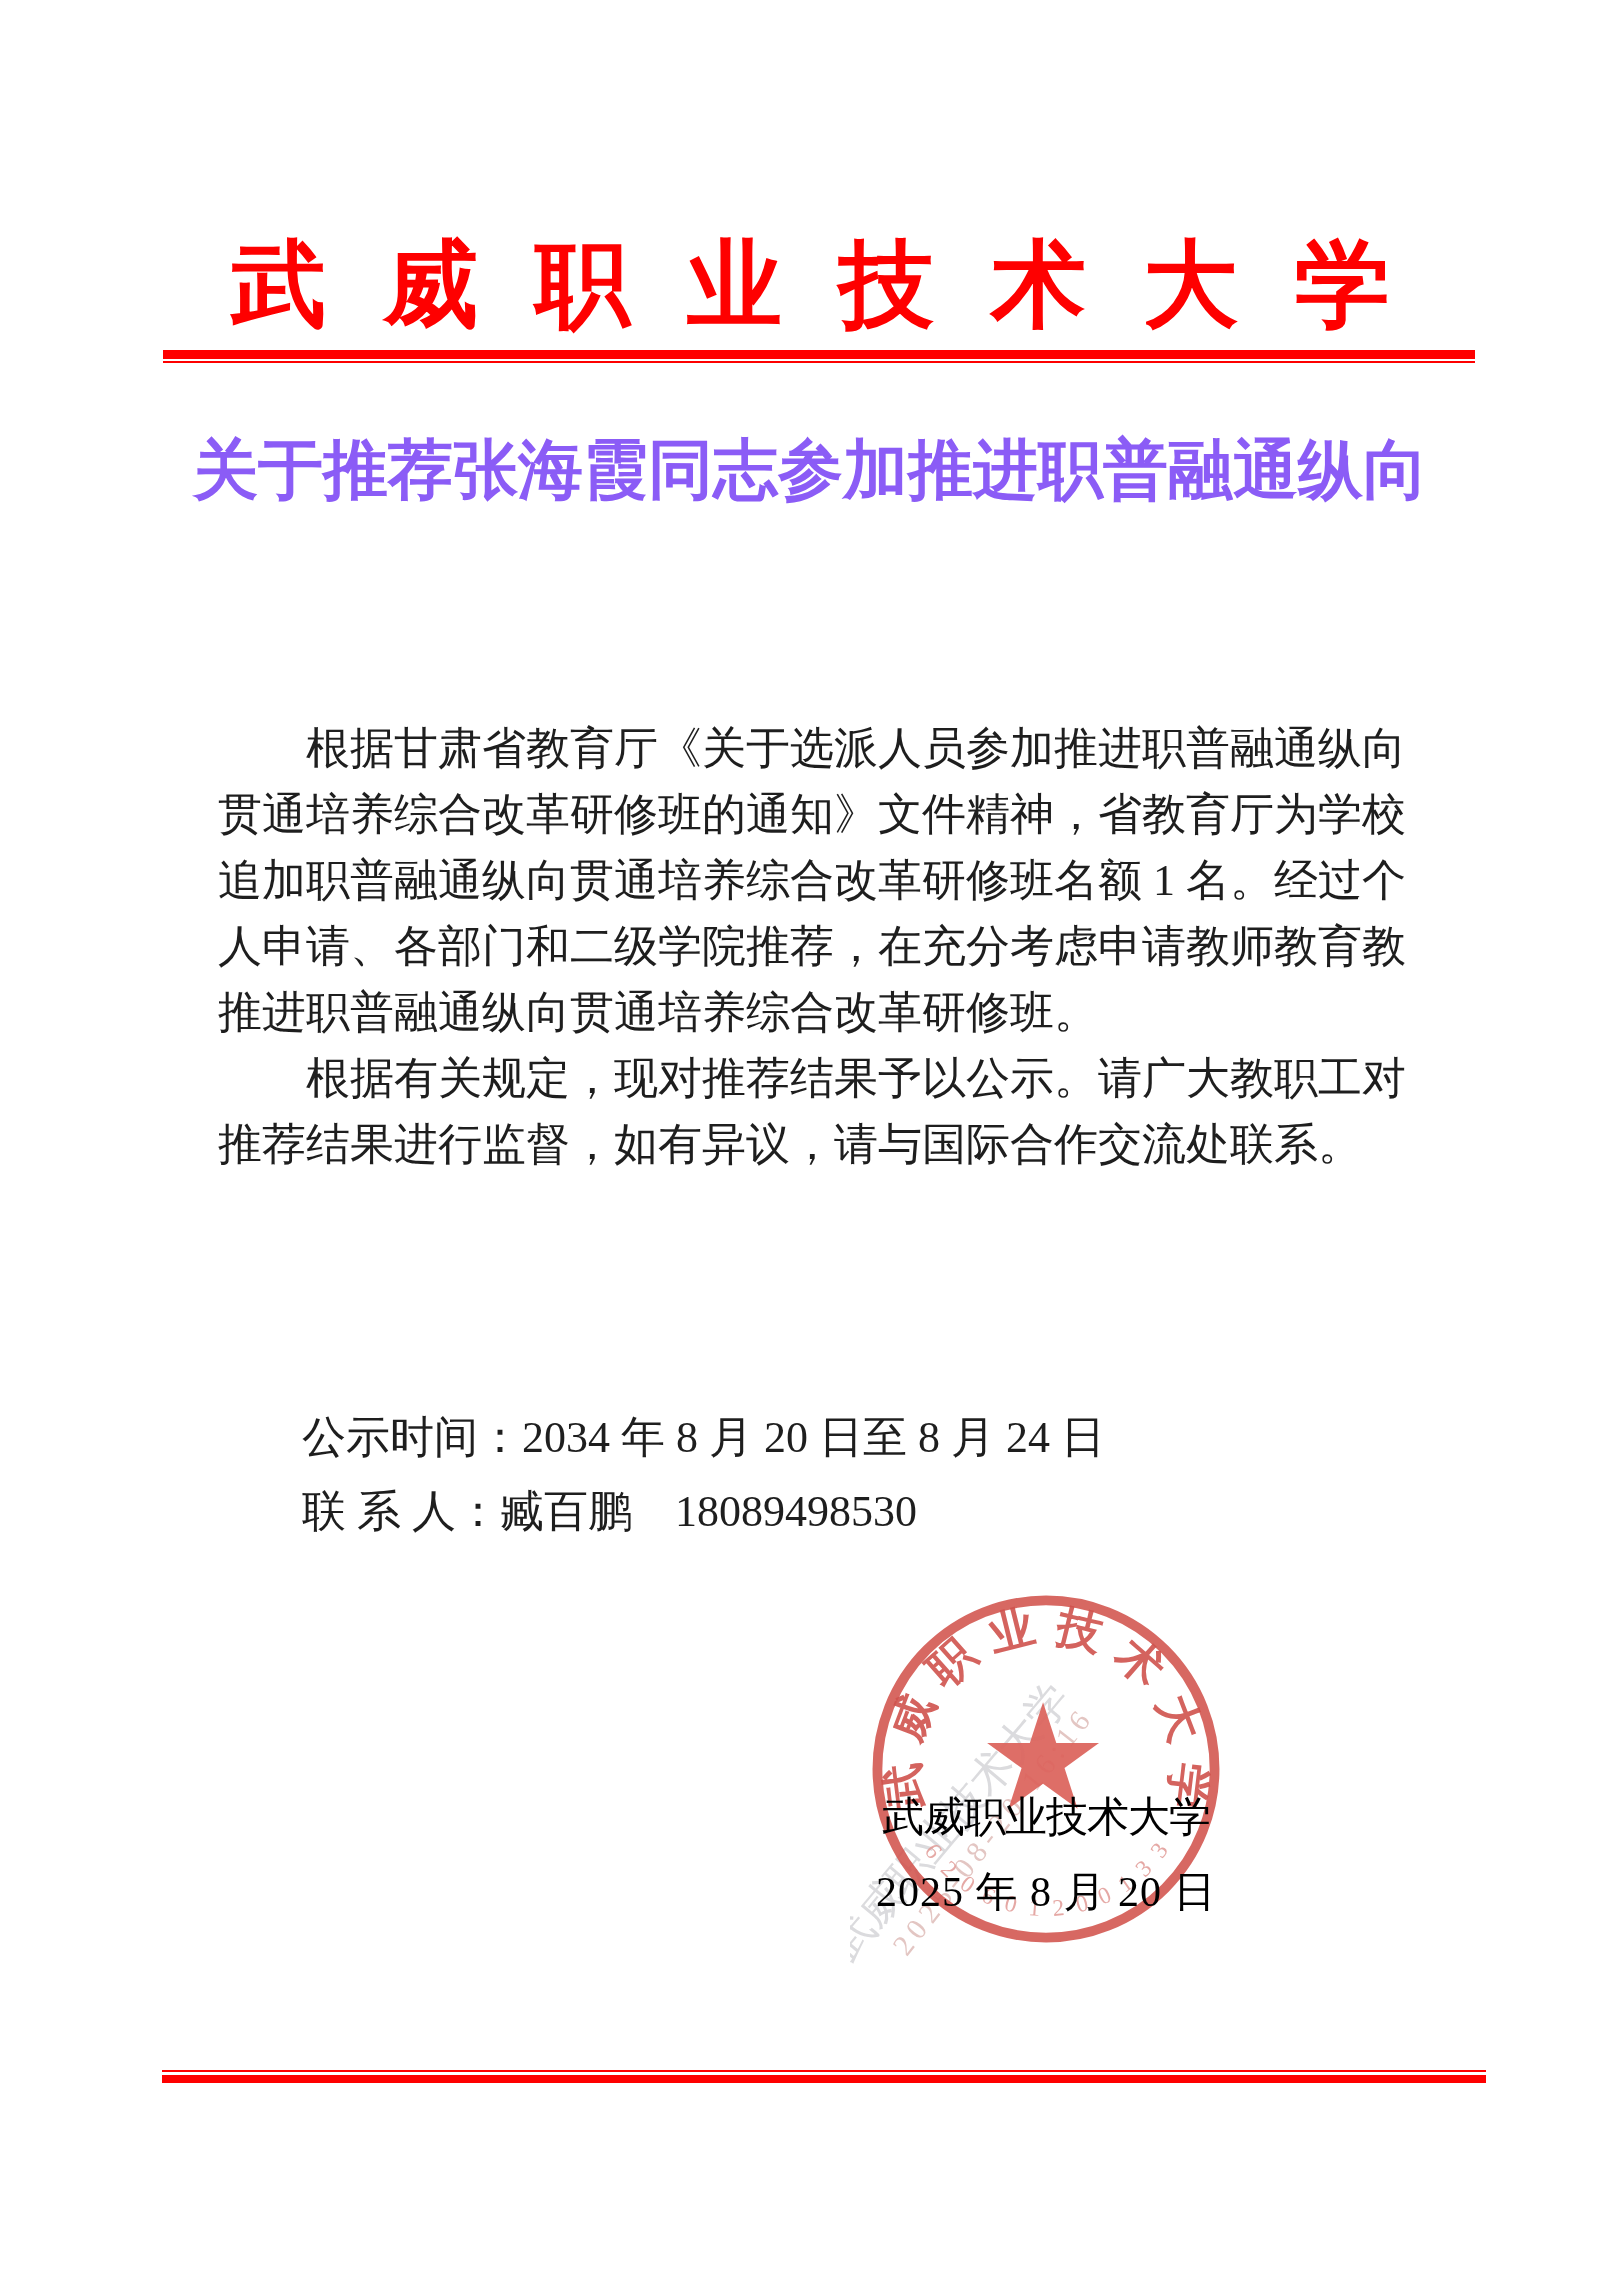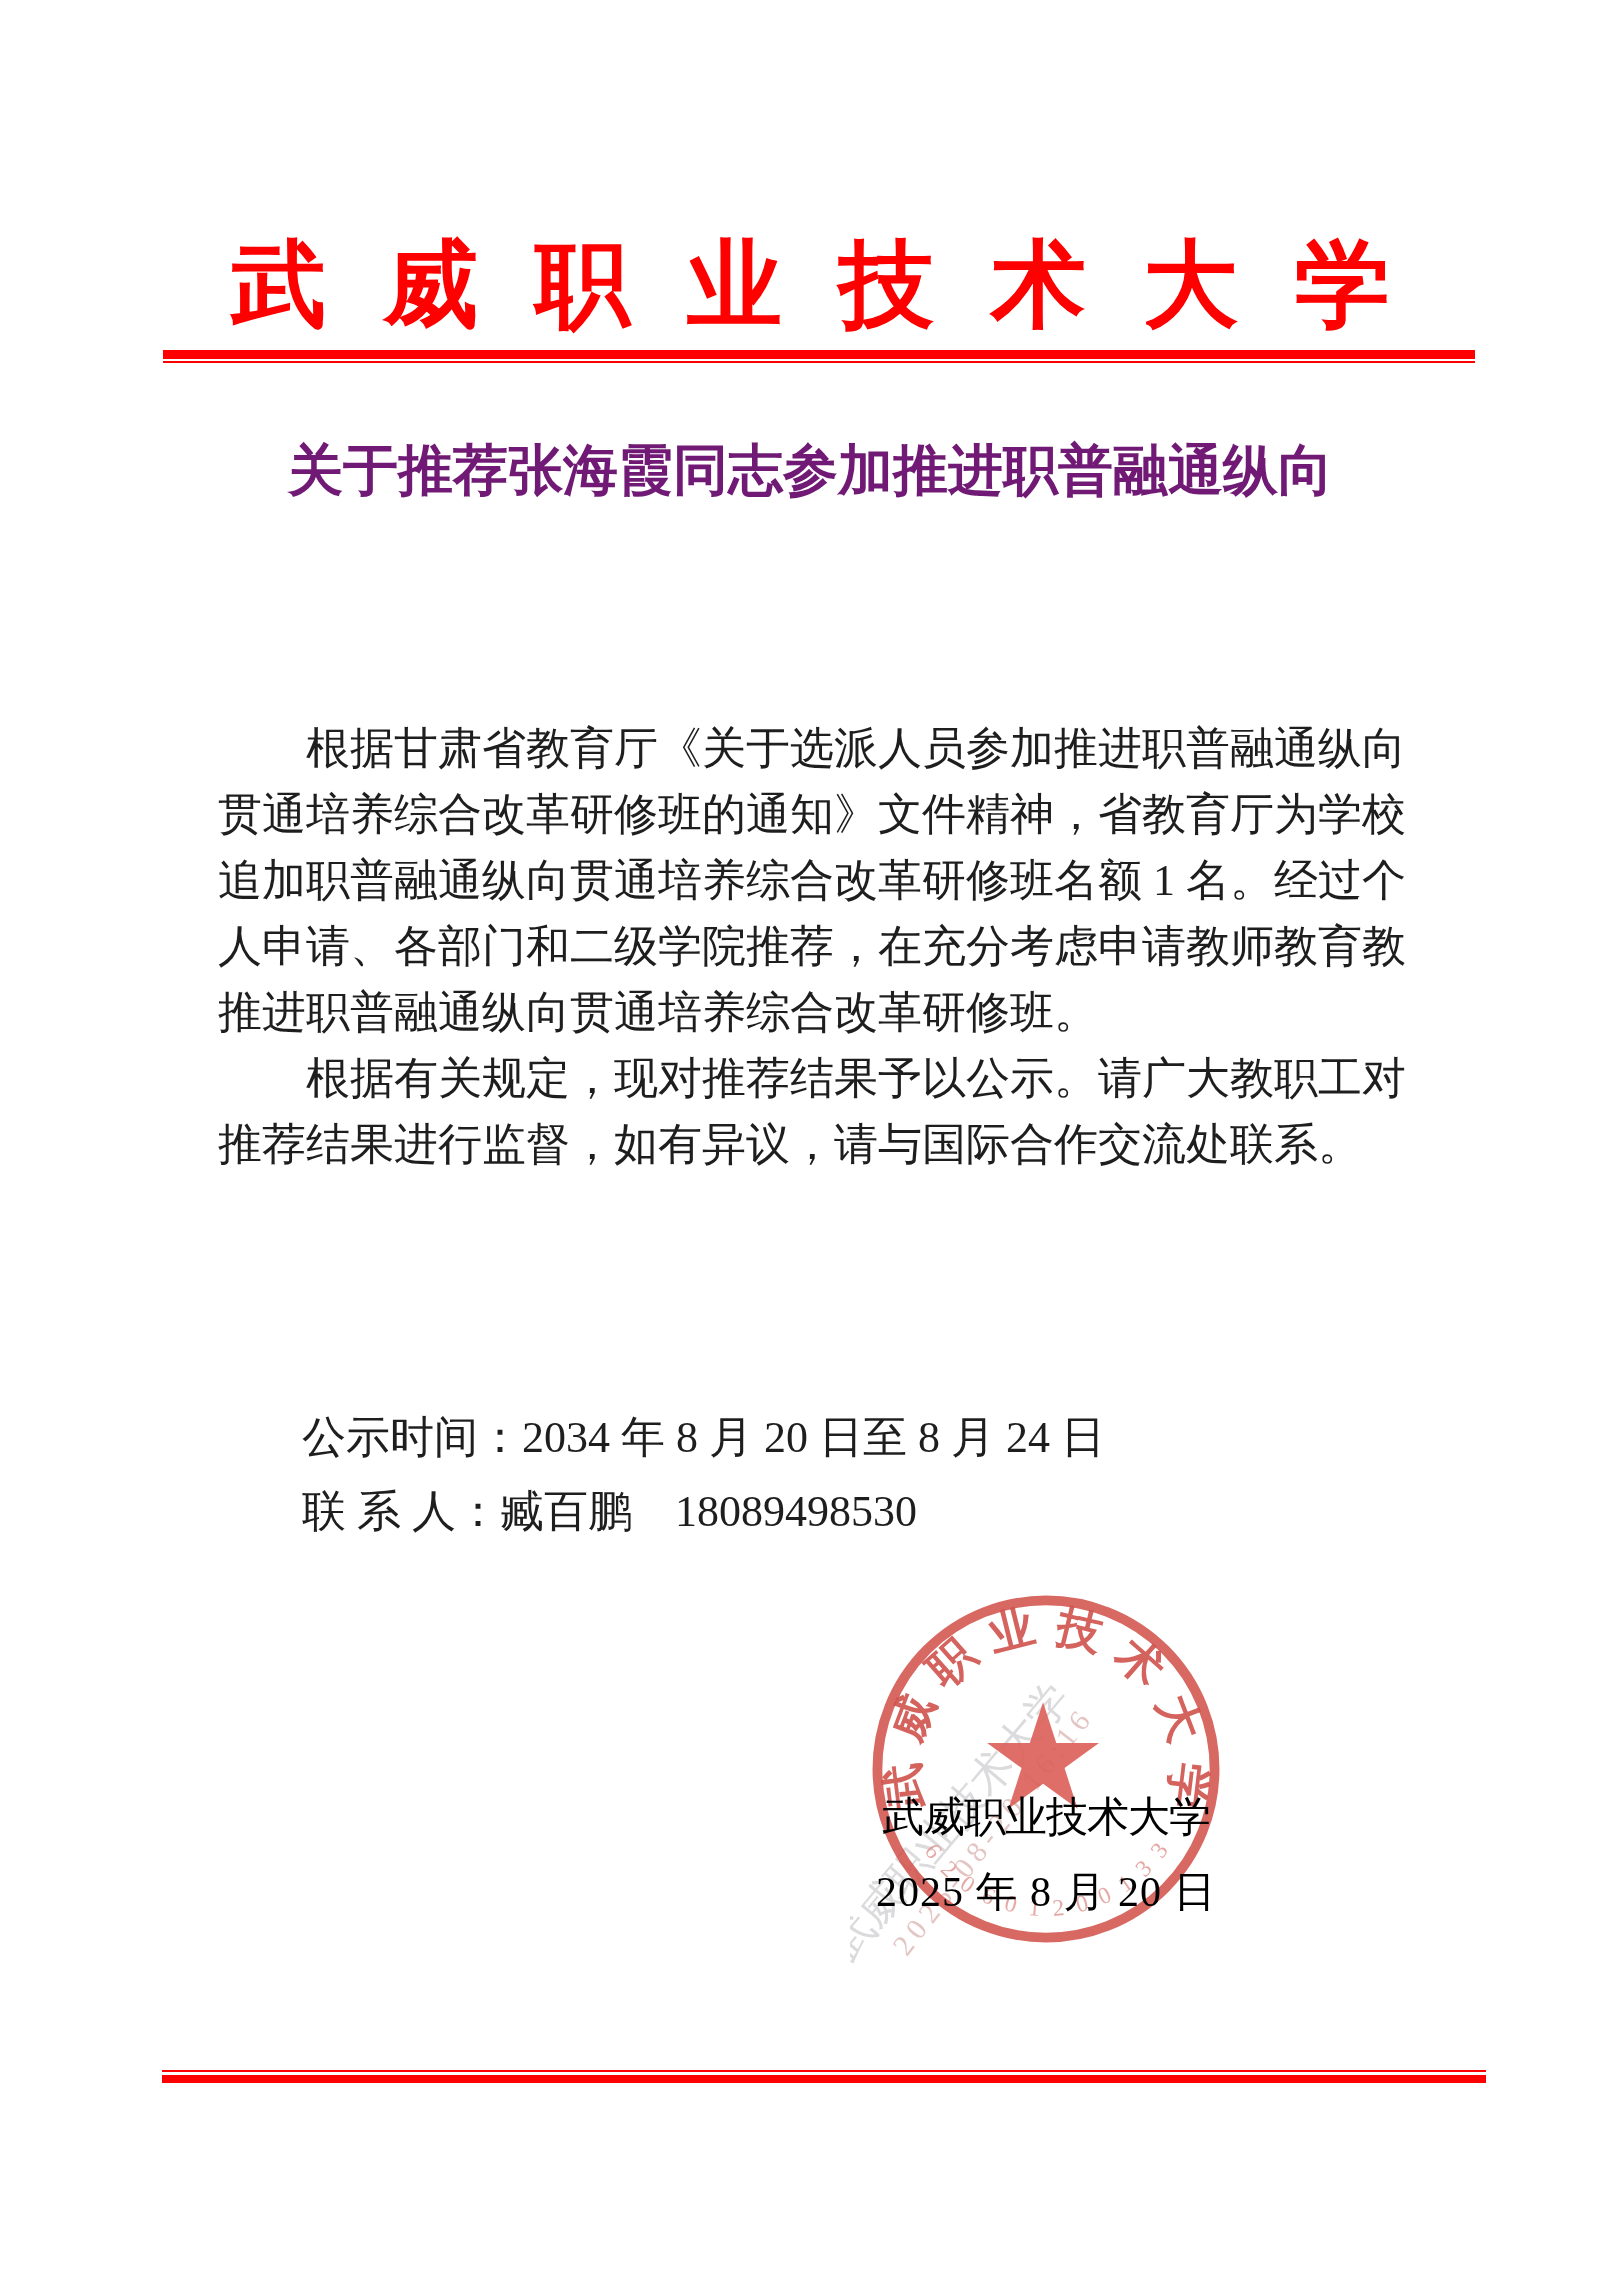--- a/index.html
+++ b/index.html
@@ -17,22 +17,22 @@
     letter-spacing:57px;padding-left:57px;box-sizing:border-box;white-space:nowrap;
   }
 
   
   .rule{left:163px;width:1312px;background:#ffffff;}
   .rule-top{top:350px;border-top:9.8px solid #fe0000;border-bottom:2.9px solid #fe0000;height:2px;}
   .rule-bottom{top:2070px;left:162px;width:1324px;border-top:2px solid #fe0000;border-bottom:8.8px solid #fe0000;height:2.9px;}
 
   
   .doc-title{
-    top:423px;left:0;width:1621px;text-align:center;color:#701a75;
-    font-weight:bold;font-size:55px;line-height:95px;white-space:nowrap;
+    top:423px;left:0;width:1621px;text-align:center;color:#8b5cf6;
+    font-weight:bold;font-size:65px;line-height:95px;white-space:nowrap;
   }
 
   
   .body-block{top:716px;left:218px;width:1188px;color:#1e1e1e;font-size:44px;}
   .bline{height:66px;line-height:66px;white-space:nowrap;}
   .bline.fill{white-space:normal;text-align:justify;text-align-last:justify;}
   .bline.indent{text-indent:88px;}
 
   
   .info-block{top:1401px;left:302px;color:#1e1e1e;font-size:44px;}

